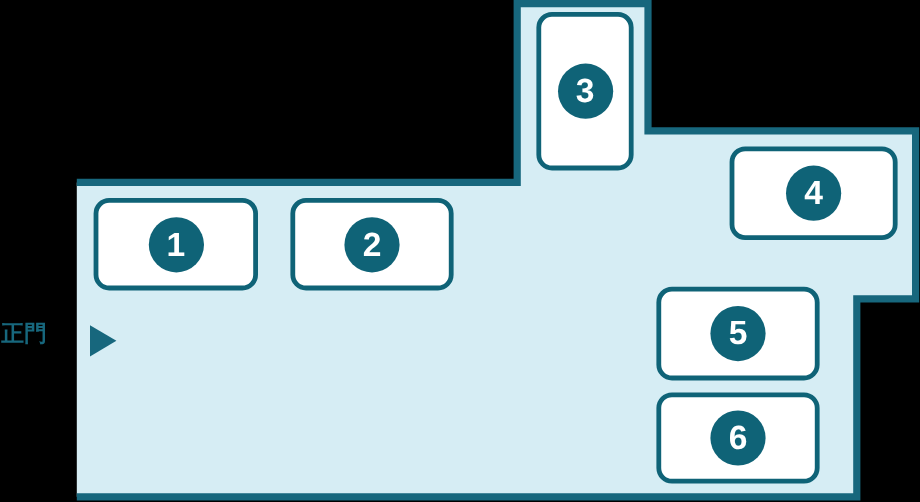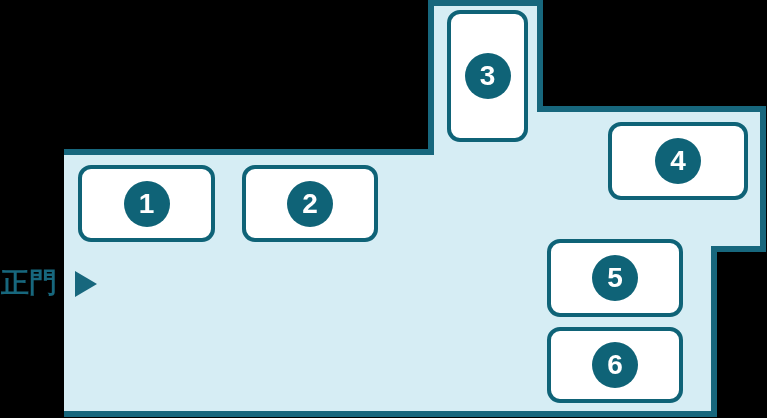--- a/index.html
+++ b/index.html
@@ -60,21 +60,21 @@
     align-items: center;
     justify-content: center;
     font-size: 28px;
     font-weight: bold;
     line-height: 1;
   }
   .gate-label {
     position: absolute;
     left: 1px;
     top: 269px;
-    font-size: 28px;
+    font-size: 19px;
     font-weight: bold;
     line-height: 1;
     letter-spacing: 0px;
     color: var(--label, #17677d);
     white-space: nowrap;
   }
   .gate-arrow {
     position: absolute;
     left: 75px;
     top: 271px;

